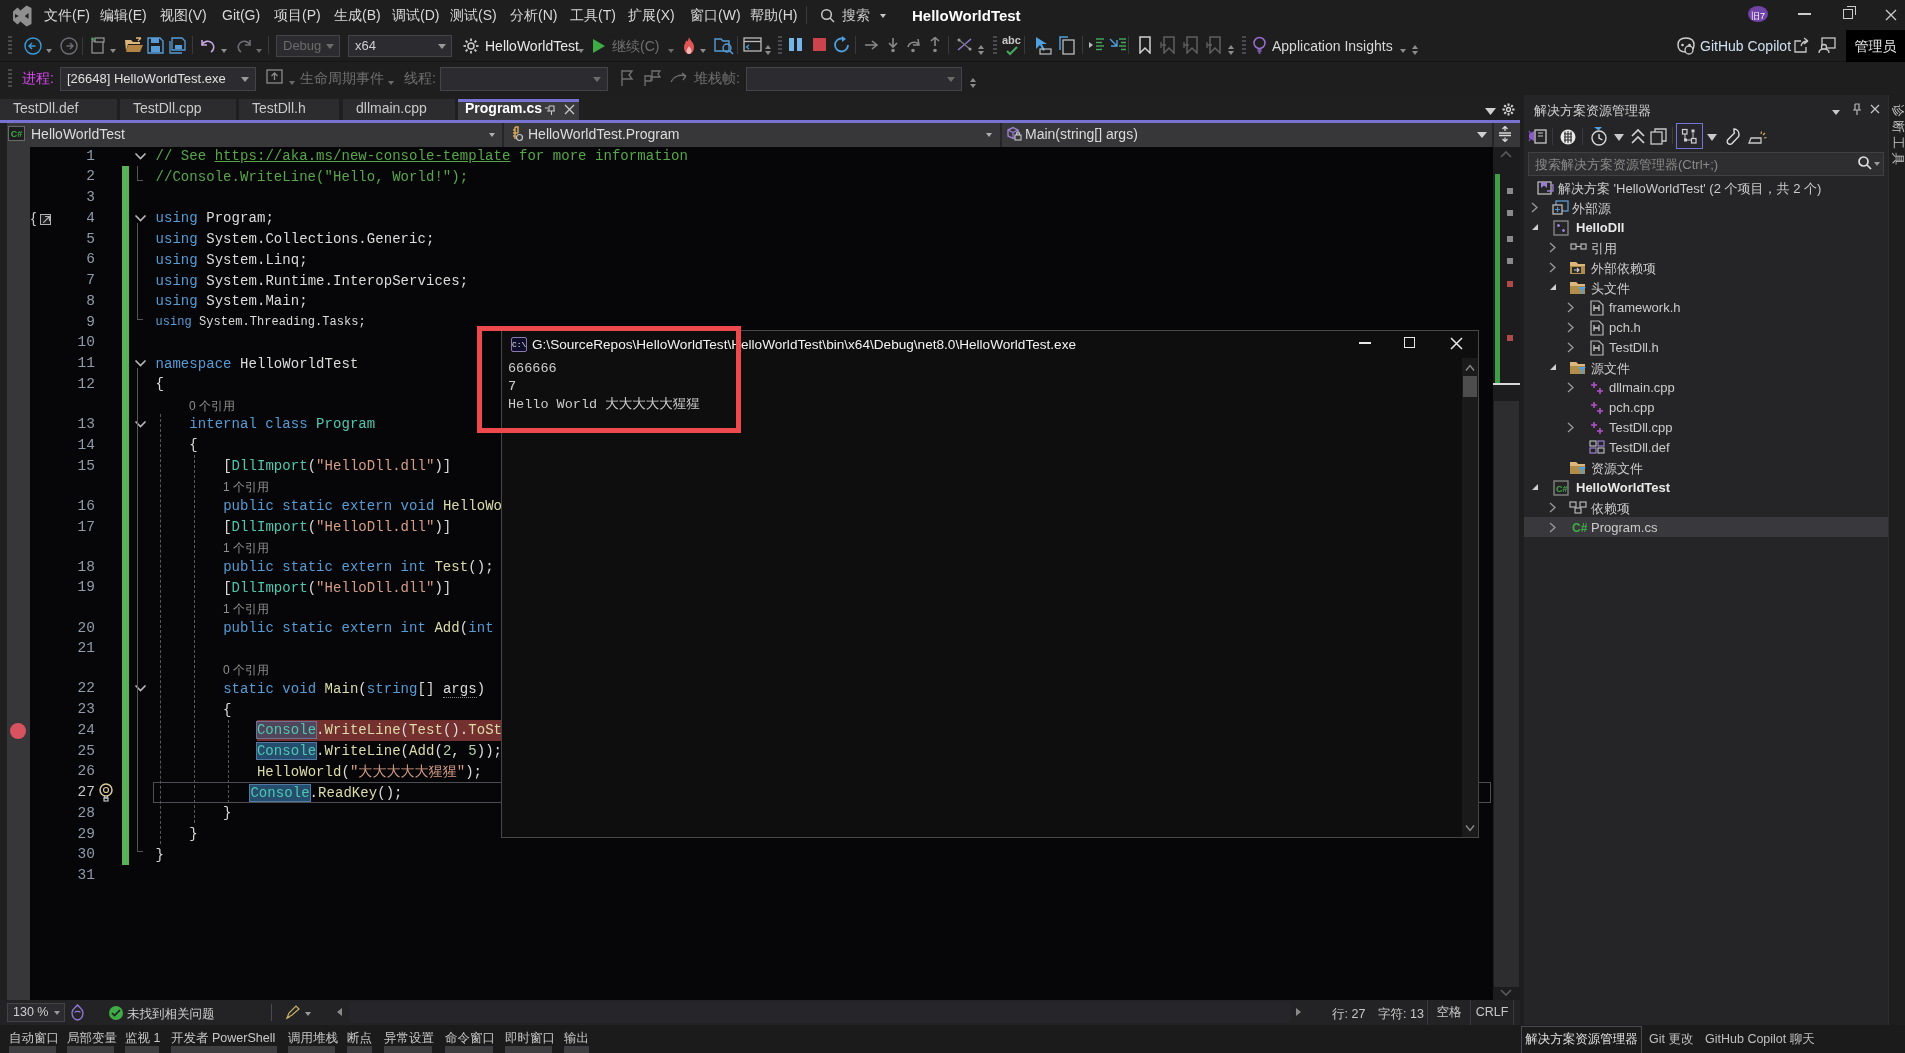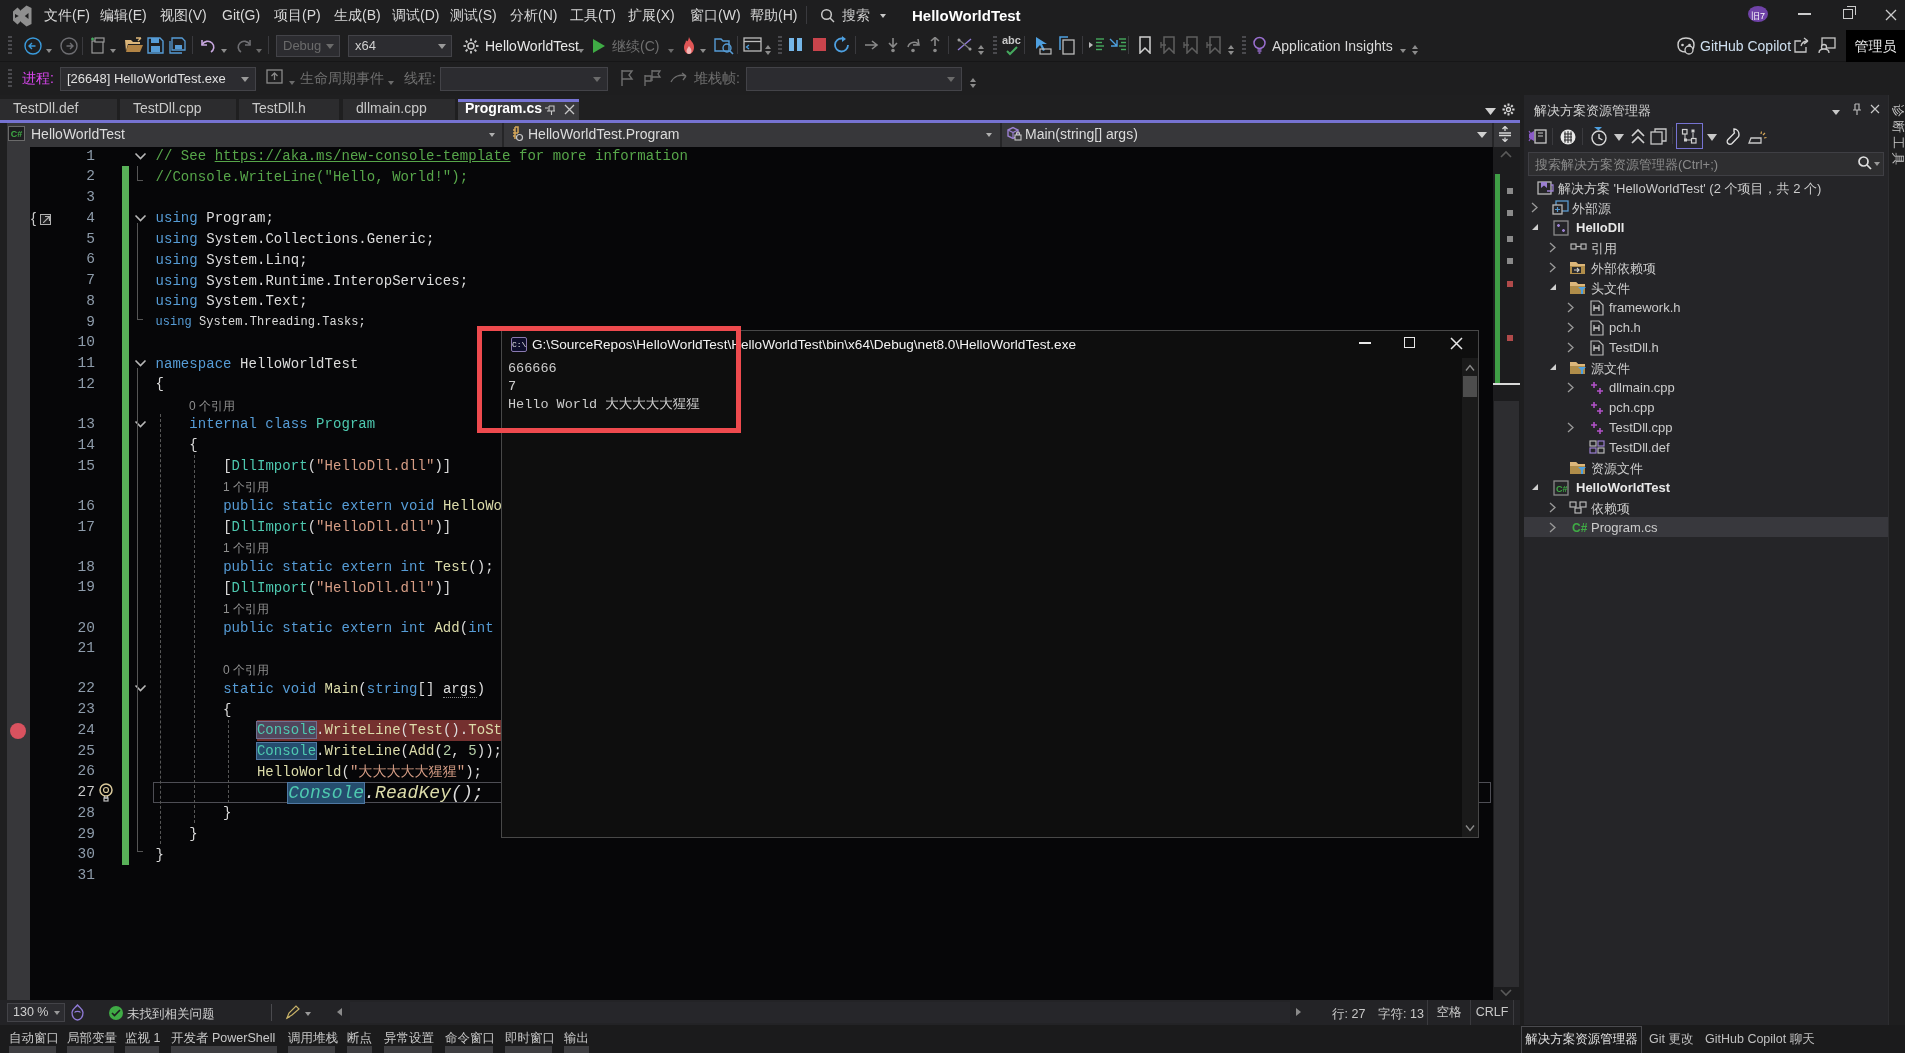--- a/index.html
+++ b/index.html
@@ -412,38 +412,38 @@
 <circle cx="8" cy="7" r="2.5" fill="none" stroke="#d9c89a" stroke-width="1.2"></circle>
 <path d="M6.5 13 L6.5 15 L9.5 15 L9.5 13" fill="none" stroke="#c0c0c0" stroke-width="1.2"></path>
 <rect x="6" y="15" width="4" height="3" fill="none" stroke="#c0c0c0" stroke-width="1.2"></rect>
   </svg>
 <div class="a mono" style="left:155.5px;top:147.0px;height:20px;font-size:14px;letter-spacing:0.05px;white-space:pre;color:#dcdcdc;line-height:19px;"><span class="c">// See <span style="text-decoration:underline">https://aka.ms/new-console-template</span> for more information</span></div>
 <div class="a mono" style="left:155.5px;top:167.8px;height:20px;font-size:14px;letter-spacing:0.05px;white-space:pre;color:#dcdcdc;line-height:19px;"><span class="c">//Console.WriteLine("Hello, World!");</span></div>
 <div class="a mono" style="left:155.5px;top:209.2px;height:20px;font-size:14px;letter-spacing:0.05px;white-space:pre;color:#dcdcdc;line-height:19px;"><span class="k">using</span><span class="w"> Program;</span></div>
 <div class="a mono" style="left:155.5px;top:230.0px;height:20px;font-size:14px;letter-spacing:0.05px;white-space:pre;color:#dcdcdc;line-height:19px;"><span class="k">using</span><span class="w"> System.Collections.Generic;</span></div>
 <div class="a mono" style="left:155.5px;top:250.8px;height:20px;font-size:14px;letter-spacing:0.05px;white-space:pre;color:#dcdcdc;line-height:19px;"><span class="k">using</span><span class="w"> System.Linq;</span></div>
 <div class="a mono" style="left:155.5px;top:271.5px;height:20px;font-size:14px;letter-spacing:0.05px;white-space:pre;color:#dcdcdc;line-height:19px;"><span class="k">using</span><span class="w"> System.Runtime.InteropServices;</span></div>
-<div class="a mono" style="left:155.5px;top:292.2px;height:20px;font-size:14px;letter-spacing:0.05px;white-space:pre;color:#dcdcdc;line-height:19px;"><span class="k">using</span><span class="w"> System.Text;</span></div>
+<div class="a mono" style="left:155.5px;top:292.2px;height:20px;font-size:14px;letter-spacing:0.05px;white-space:pre;color:#dcdcdc;line-height:19px;"><span class="k">using</span><span class="w"> System.Main;</span></div>
 <div class="a mono" style="left:155.5px;top:313.0px;height:20px;font-size:12px;letter-spacing:0.05px;white-space:pre;color:#dcdcdc;line-height:19px;"><span class="k">using</span><span class="w"> System.Threading.Tasks;</span></div>
 <div class="a mono" style="left:155.5px;top:354.5px;height:20px;font-size:14px;letter-spacing:0.05px;white-space:pre;color:#dcdcdc;line-height:19px;"><span class="k">namespace</span><span class="w"> HelloWorldTest</span></div>
 <div class="a mono" style="left:155.5px;top:375.2px;height:20px;font-size:14px;letter-spacing:0.05px;white-space:pre;color:#dcdcdc;line-height:19px;"><span class="w">{</span></div>
 <div class="a mono" style="left:155.5px;top:415.4px;height:20px;font-size:14px;letter-spacing:0.05px;white-space:pre;color:#dcdcdc;line-height:19px;">    <span class="k">internal class</span> <span class="t">Program</span></div>
 <div class="a mono" style="left:155.5px;top:436.1px;height:20px;font-size:14px;letter-spacing:0.05px;white-space:pre;color:#dcdcdc;line-height:19px;"><span class="w">    {</span></div>
 <div class="a mono" style="left:155.5px;top:456.9px;height:20px;font-size:14px;letter-spacing:0.05px;white-space:pre;color:#dcdcdc;line-height:19px;">        <span class="w">[</span><span class="t">DllImport</span><span class="w">(</span><span class="s">"HelloDll.dll"</span><span class="w">)]</span></div>
 <div class="a mono" style="left:155.5px;top:497.0px;height:20px;font-size:14px;letter-spacing:0.05px;white-space:pre;color:#dcdcdc;line-height:19px;">        <span class="k">public static extern void</span> <span class="m">HelloWorld</span><span class="w">(</span><span class="k">string</span><span class="w"> text);</span></div>
 <div class="a mono" style="left:155.5px;top:517.8px;height:20px;font-size:14px;letter-spacing:0.05px;white-space:pre;color:#dcdcdc;line-height:19px;">        <span class="w">[</span><span class="t">DllImport</span><span class="w">(</span><span class="s">"HelloDll.dll"</span><span class="w">)]</span></div>
 <div class="a mono" style="left:155.5px;top:557.9px;height:20px;font-size:14px;letter-spacing:0.05px;white-space:pre;color:#dcdcdc;line-height:19px;">        <span class="k">public static extern int</span> <span class="m">Test</span><span class="w">();</span></div>
 <div class="a mono" style="left:155.5px;top:578.7px;height:20px;font-size:14px;letter-spacing:0.05px;white-space:pre;color:#dcdcdc;line-height:19px;">        <span class="w">[</span><span class="t">DllImport</span><span class="w">(</span><span class="s">"HelloDll.dll"</span><span class="w">)]</span></div>
 <div class="a mono" style="left:155.5px;top:618.8px;height:20px;font-size:14px;letter-spacing:0.05px;white-space:pre;color:#dcdcdc;line-height:19px;">        <span class="k">public static extern int</span> <span class="m">Add</span><span class="w">(</span><span class="k">int</span><span class="w"> a, </span><span class="k">int</span><span class="w"> b);</span></div>
 <div class="a mono" style="left:155.5px;top:679.7px;height:20px;font-size:14px;letter-spacing:0.05px;white-space:pre;color:#dcdcdc;line-height:19px;">        <span class="k">static void</span> <span class="m">Main</span><span class="w">(</span><span class="k">string</span><span class="w">[] <span style="border-bottom:1px dotted #888">args</span>)</span></div>
 <div class="a mono" style="left:155.5px;top:700.5px;height:20px;font-size:14px;letter-spacing:0.05px;white-space:pre;color:#dcdcdc;line-height:19px;"><span class="w">        {</span></div>
 <div class="a mono" style="left:155.5px;top:721.2px;height:20px;font-size:14px;letter-spacing:0.05px;white-space:pre;color:#dcdcdc;line-height:19px;">            <span style="color:#4ec9b0;background:#51455c;box-shadow:0 0 0 1px #707090;">Console</span><span class="w">.</span><span class="m">WriteLine</span><span class="w">(</span><span class="m">Test</span><span class="w">().</span><span class="m">ToString</span><span class="w">());</span></div>
 <div class="a mono" style="left:155.5px;top:742.0px;height:20px;font-size:14px;letter-spacing:0.05px;white-space:pre;color:#dcdcdc;line-height:19px;">            <span style="color:#4ec9b0;background:#254d6e;box-shadow:0 0 0 1px #4f78a3;">Console</span><span class="w">.</span><span class="m">WriteLine</span><span class="w">(</span><span class="m">Add</span><span class="w">(</span><span class="n">2</span><span class="w">, </span><span class="n">5</span><span class="w">));</span></div>
 <div class="a mono" style="left:155.5px;top:762.7px;height:20px;font-size:14px;letter-spacing:0.05px;white-space:pre;color:#dcdcdc;line-height:19px;">            <span class="m">HelloWorld</span><span class="w">(</span><span class="s">"大大大大大猩猩"</span><span class="w">);</span></div>
-<div class="a mono" style="left:158px;top:783.5px;height:20px;font-size:18px;letter-spacing:0.05px;white-space:pre;color:#dcdcdc;line-height:19px;font-style:italic;">            <span style="color:#4ec9b0;background:#254d6e;box-shadow:0 0 0 1px #4f78a3;">Console</span><span class="w">.</span><span class="m">ReadKey</span><span class="w">();</span></div>
+<div class="a mono" style="left:149px;top:783.5px;height:20px;font-size:14px;letter-spacing:0.05px;white-space:pre;color:#dcdcdc;line-height:19px;">            <span style="color:#4ec9b0;background:#254d6e;box-shadow:0 0 0 1px #4f78a3;">Console</span><span class="w">.</span><span class="m">ReadKey</span><span class="w">();</span></div>
 <div class="a mono" style="left:155.5px;top:804.2px;height:20px;font-size:14px;letter-spacing:0.05px;white-space:pre;color:#dcdcdc;line-height:19px;"><span class="w">        }</span></div>
 <div class="a mono" style="left:155.5px;top:825.0px;height:20px;font-size:14px;letter-spacing:0.05px;white-space:pre;color:#dcdcdc;line-height:19px;"><span class="w">    }</span></div>
 <div class="a mono" style="left:155.5px;top:845.7px;height:20px;font-size:14px;letter-spacing:0.05px;white-space:pre;color:#dcdcdc;line-height:19px;"><span class="w">}</span></div>
 <div class="a cl" style="left:189px;top:397.5px;">0 个引用</div>
 <div class="a cl" style="left:223px;top:479.1px;">1 个引用</div>
 <div class="a cl" style="left:223px;top:540.0px;">1 个引用</div>
 <div class="a cl" style="left:223px;top:600.9px;">1 个引用</div>
 <div class="a cl" style="left:223px;top:661.8px;">0 个引用</div>
 <div class="a" style="left:1493px;top:147px;width:27px;height:853px;background:#1c1c1e;"></div>
 <svg class="a" style="left:1500px;top:150px" width="12" height="9" viewBox="0 0 12 9">

